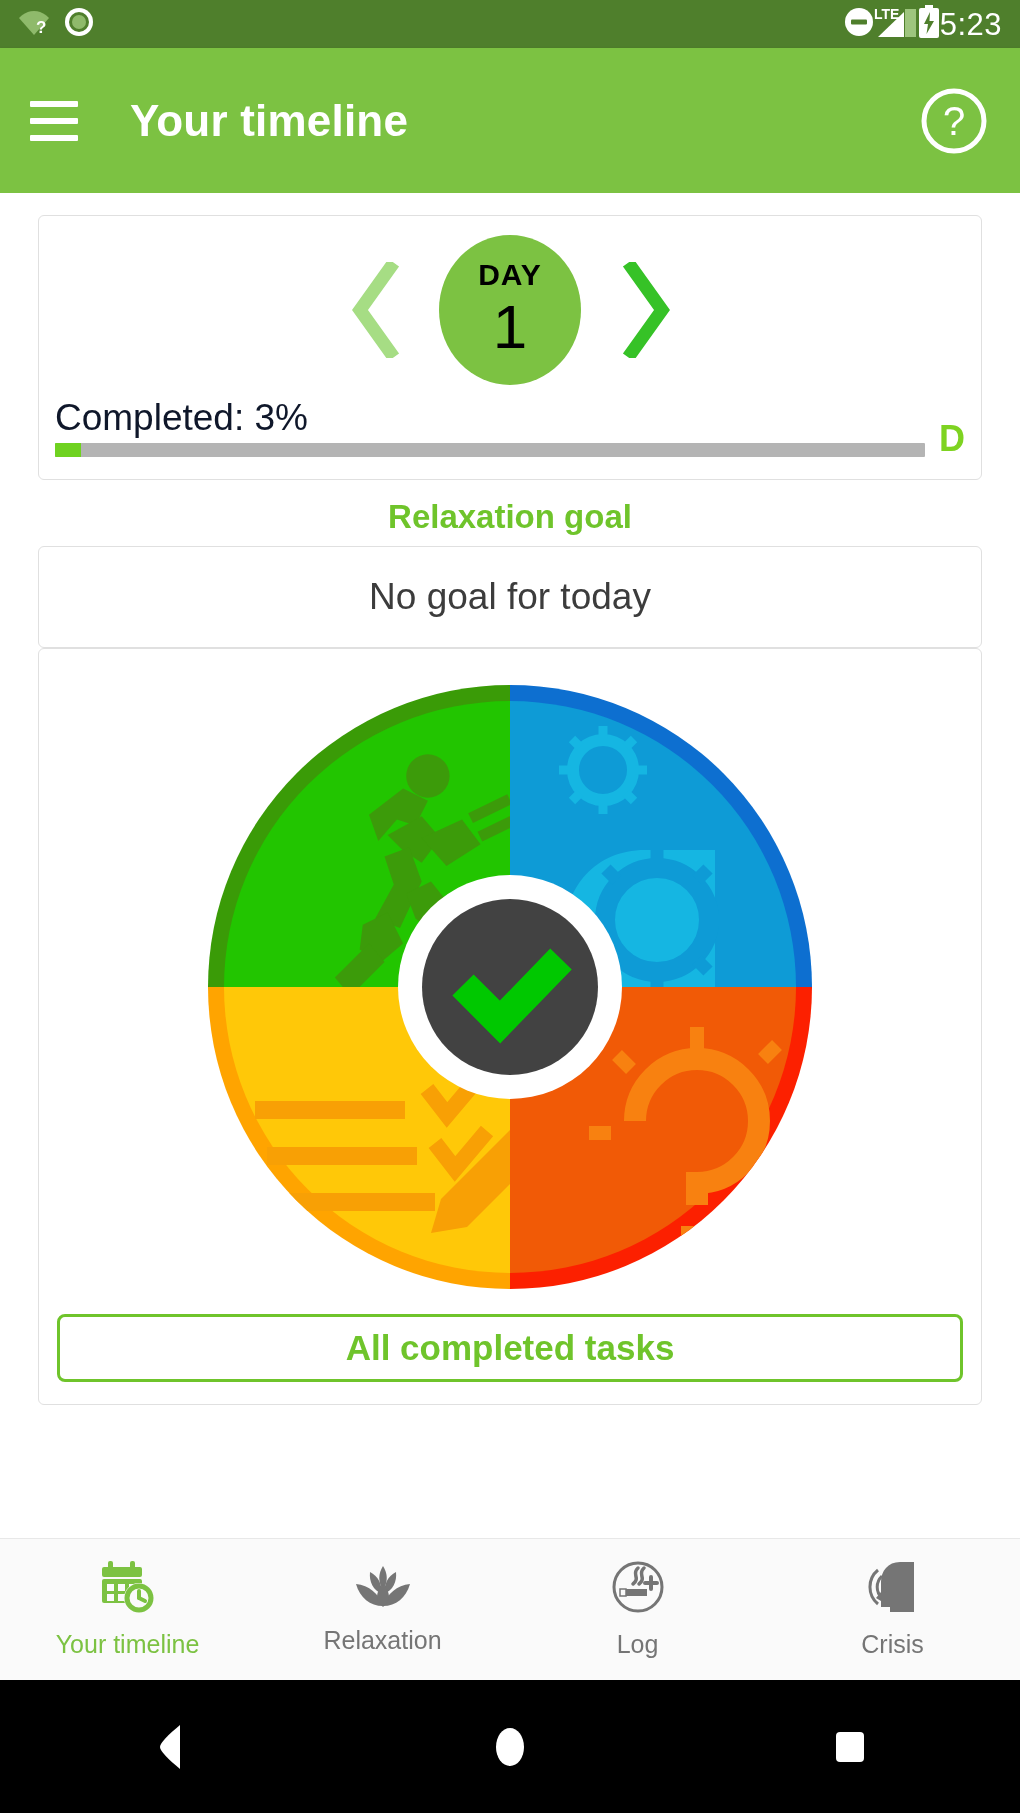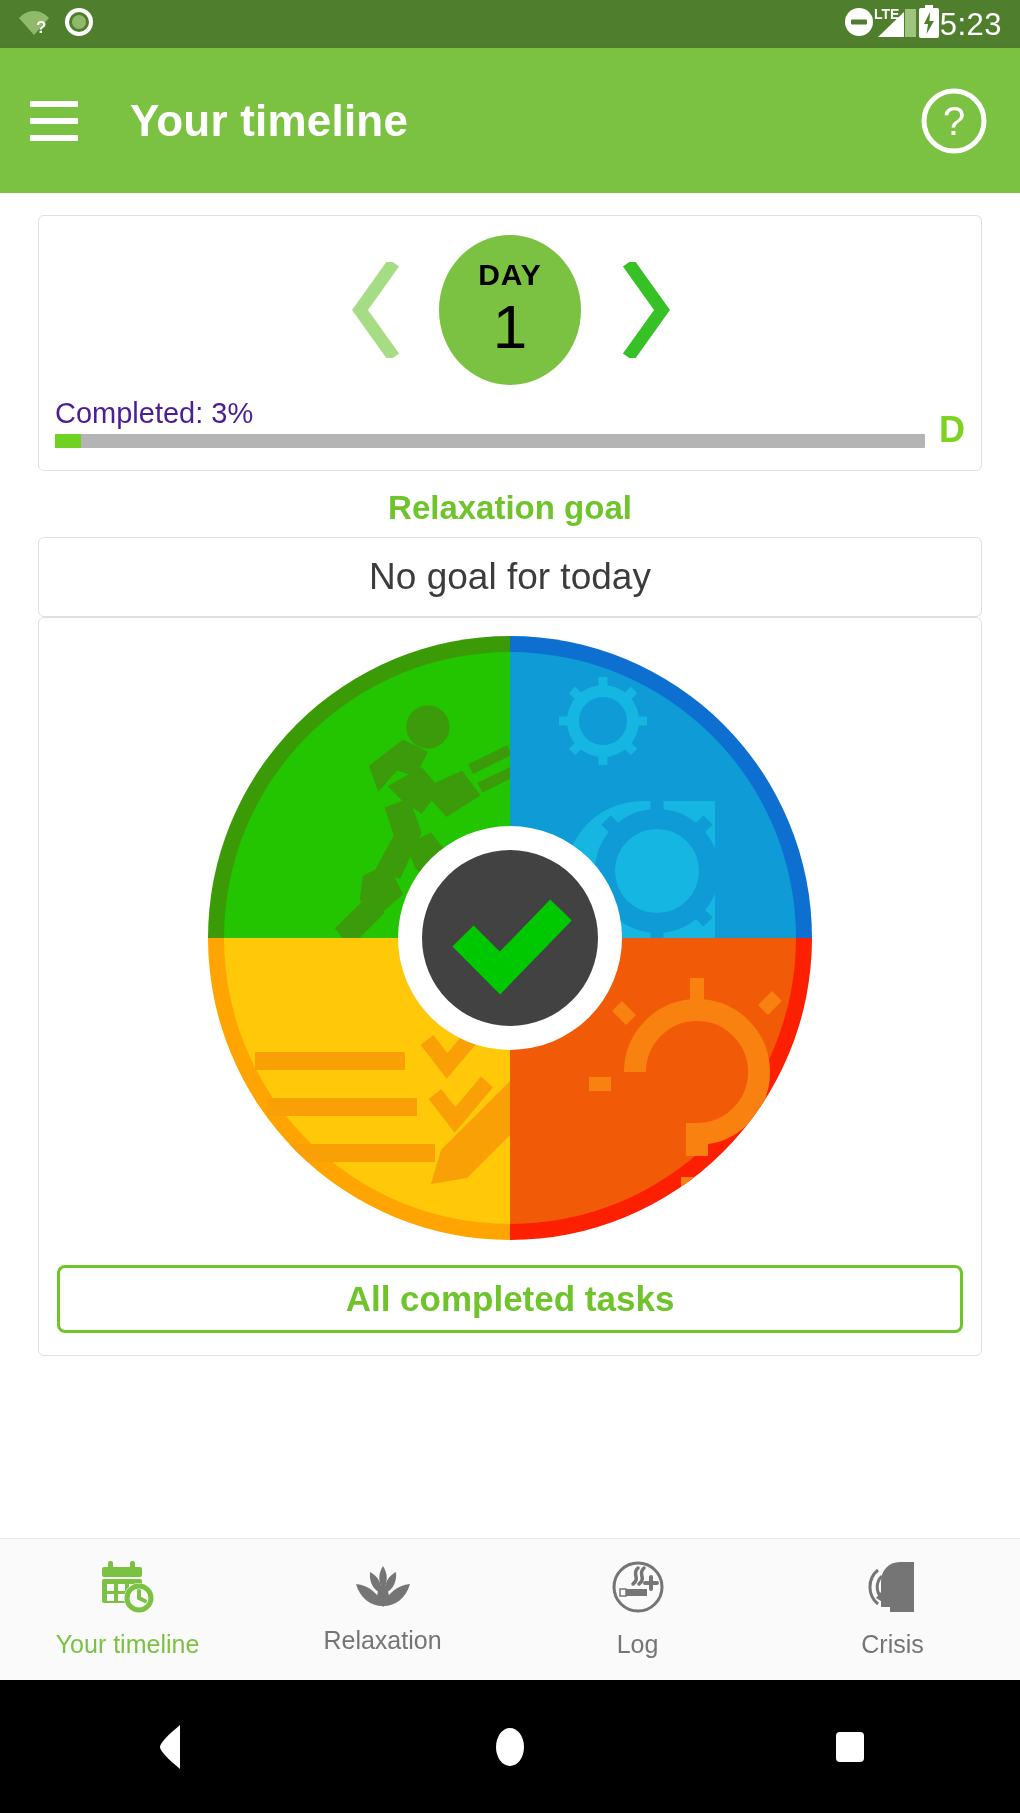--- a/index.html
+++ b/index.html
@@ -54,37 +54,37 @@
   .day-bubble{
     width:142px; height:150px; border-radius:50%; background:#7cc242;
     display:flex; flex-direction:column; align-items:center; justify-content:center;
     margin:0 34px; color:#000000;
   }
   .day-bubble .lbl{ font-size:30px; font-weight:700; letter-spacing:1px; line-height:1; }
   .day-bubble .num{ font-size:62px; font-weight:400; line-height:1.05; margin-top:4px; }
 
   .progress-line{ display:flex; align-items:flex-end; margin-top:8px; }
   .progress-wrap{ flex:1; }
-  .progress-label{ color:#4c1d95; font-size:29px; line-height:1.1; margin-bottom:4px; }
+  .progress-label{ color:#0f172a; font-size:37px; line-height:1.1; margin-bottom:4px; }
   .progress-track{
     height:14px; background:#b4b4b4; border-radius:1px; overflow:hidden;
   }
   .progress-fill{ height:100%; background:#6fd220; }
   .progress-side{ color:#7ed321; font-size:36px; font-weight:700;
     margin-left:14px; line-height:1; padding-bottom:0px; }
 
   .section-title{
     text-align:center; color:#6fc42b; font-size:33px; font-weight:700;
     margin:18px 0 10px 0;
   }
-  .goal-card{ height:80px; display:flex; align-items:center; justify-content:center; }
+  .goal-card{ height:102px; display:flex; align-items:center; justify-content:center; }
   .goal-text{ font-size:37px; color:#3c3c3c; }
 
   
-  .tasks-card{ padding:8px 18px 22px 18px; }
+  .tasks-card{ padding:26px 18px 22px 18px; }
   .wheel-wrap{ display:flex; justify-content:center; }
   .all-tasks-btn{
     margin-top:14px; height:68px; border:3px solid #6fc42b; border-radius:8px;
     display:flex; align-items:center; justify-content:center; cursor:pointer;
     background:#ffffff;
   }
   .all-tasks-btn span{ color:#6fc42b; font-size:35px; font-weight:700; }
 
   
   .bottomnav{

